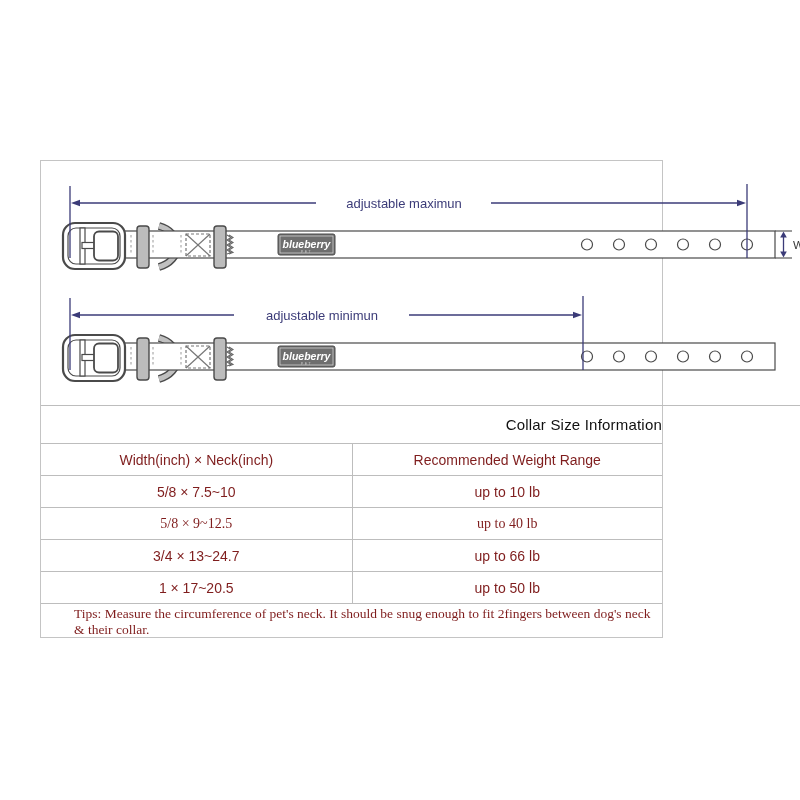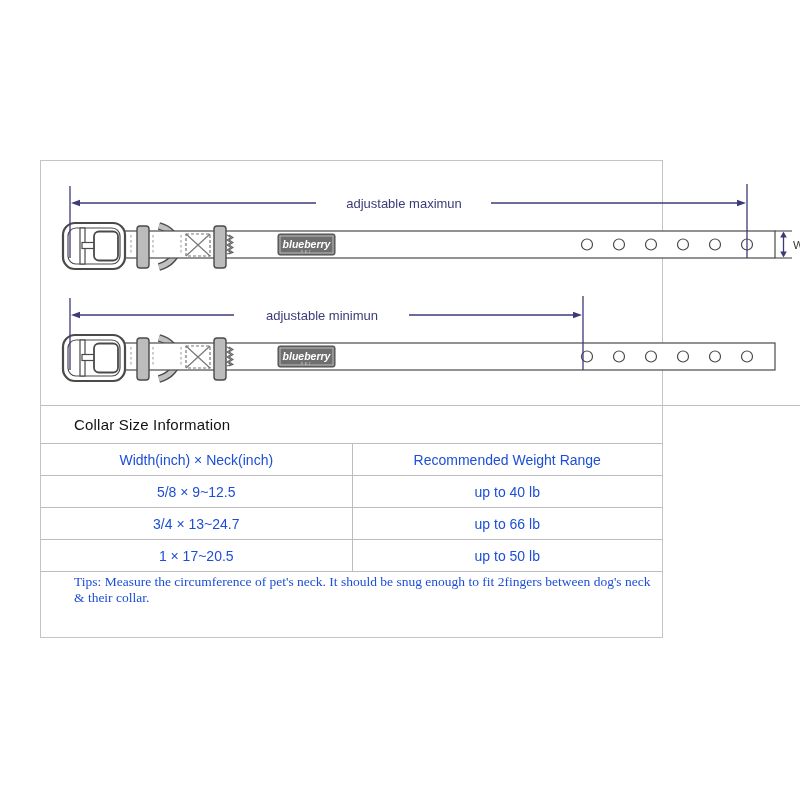--- a/index.html
+++ b/index.html
@@ -2,25 +2,25 @@
 <html><head>
 <meta charset="utf-8">
 <style>
   html,body{margin:0;padding:0;background:#ffffff;}
   body{width:800px;height:800px;position:relative;overflow:hidden;
        font-family:"Liberation Sans", sans-serif;color:#1a1a1a;}
   .frame{position:absolute;left:8px;top:160px;width:623px;height:478px;
          border:1px solid #c4c4c4;box-sizing:border-box;background:#fff;margin-left:32px;}
   .diagram-svg{display:block;width:781px;height:244px;border-bottom:1px solid #bdbdbd;}
   .section-title-row{height:38px;display:flex;align-items:center;padding-left:33px;
-                     border-bottom:1px solid #bdbdbd;box-sizing:border-box;}
+                     border-bottom:1px solid #bdbdbd;box-sizing:border-box;justify-content:flex-end;}
   .section-title{font-size:15px;color:#111;letter-spacing:.2px;}
   table.size-table{width:100%;border-collapse:collapse;table-layout:fixed;}
   table.size-table td,table.size-table th{font-size:14px;font-weight:400;text-align:center;
-      color:#1d4ed8;border-bottom:1px solid #bdbdbd;padding:0;height:31px;vertical-align:middle;}
+      color:#7f1d1d;border-bottom:1px solid #bdbdbd;padding:0;height:31px;vertical-align:middle;}
   table.size-table .col-left{border-right:1px solid #bdbdbd;width:50%;}
   table.size-table tr.tips-row td{border-bottom:none;text-align:left;height:36px;
       padding-left:33px;font-size:13.5px;font-family:Liberation Serif, serif;}
   svg text{font-family:"Liberation Sans", sans-serif;}
   .dimtext{fill:#3b3b78;font-size:13px;}
   .widthtext{fill:#3a3a3a;font-size:11.5px;}
 </style>
 </head>
 <body>
 
@@ -118,21 +118,25 @@
   <div class="section-title-row">
     <span class="section-title">Collar Size Information</span>
   </div>
 
   <table class="size-table">
     <tbody>
       <tr>
         <th class="col-left">Width(inch)  ×  Neck(inch)</th>
         <th>Recommended Weight Range</th>
       </tr>
-      <tr style="height:32px;">
+      <tr>
+        <td class="col-left">5/8 × 7.5~10</td>
+        <td>up to 10 lb</td>
+      </tr>
+      <tr style="height:32px;font-family:Liberation Serif, serif;">
         <td class="col-left">5/8 × 9~12.5</td>
         <td>up to 40 lb</td>
       </tr>
       <tr>
         <td class="col-left">3/4 × 13~24.7</td>
         <td>up to 66 lb</td>
       </tr>
       <tr style="height:32px;">
         <td class="col-left">1 × 17~20.5</td>
         <td>up to 50 lb</td>

